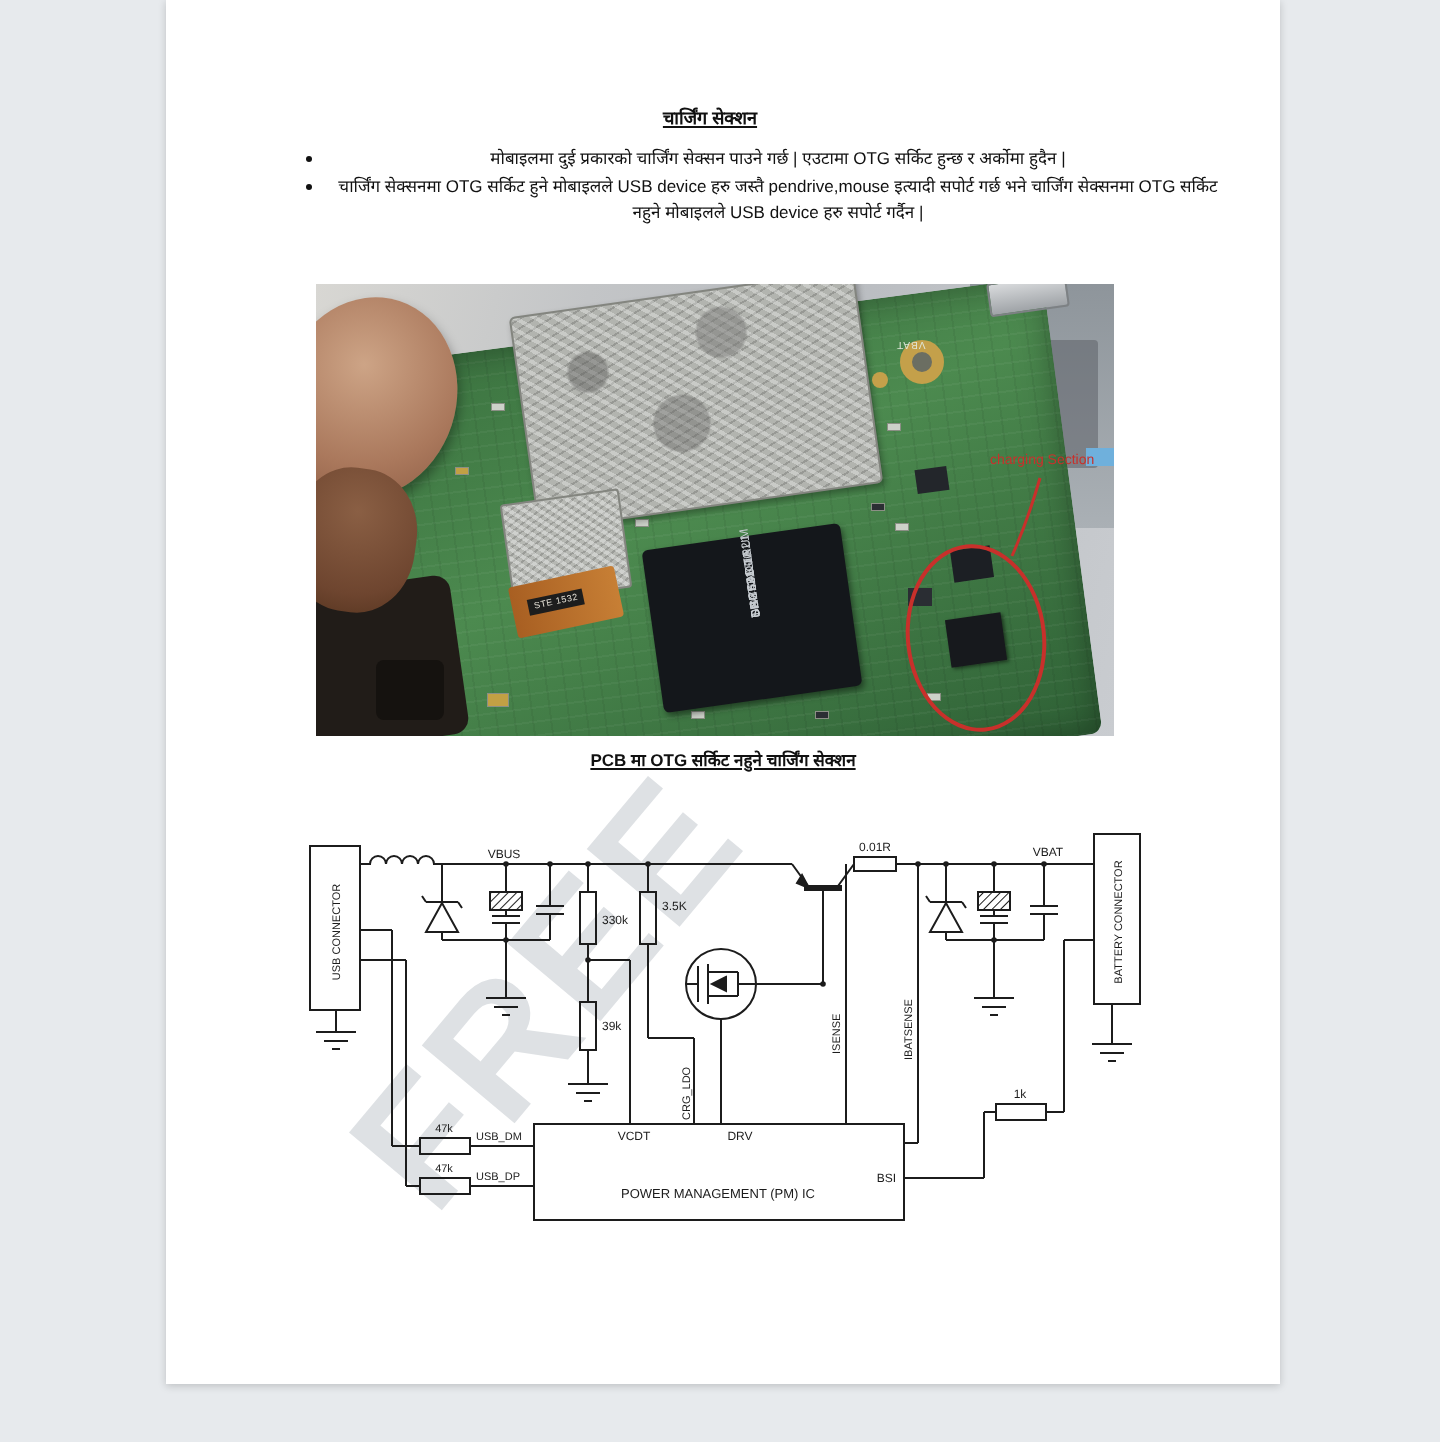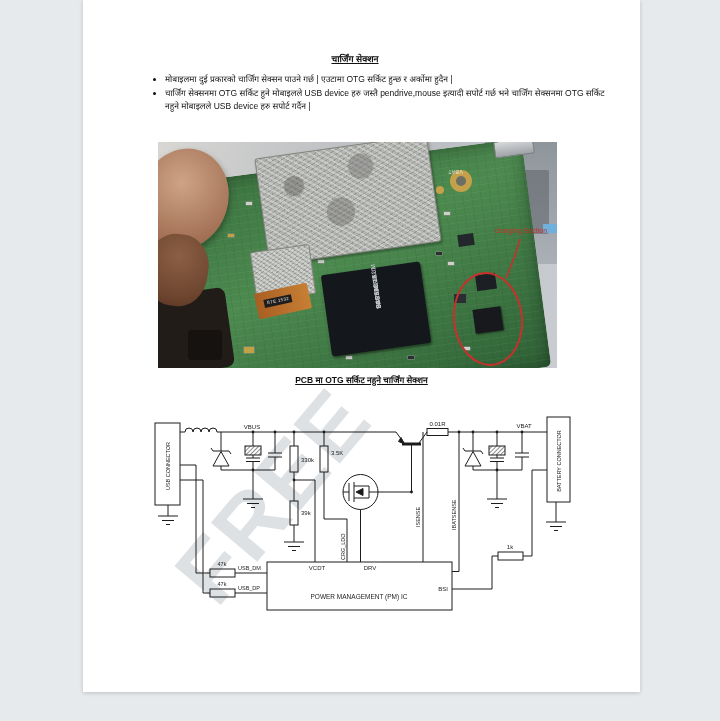--- a/index.html
+++ b/index.html
@@ -21,21 +21,21 @@
     color:#a9b1b9;opacity:.38;z-index:0;user-select:none;
   }
   .doc-title{
     position:absolute;left:0;top:52px;width:544px;text-align:center;
     font-size:9px;font-weight:bold;text-decoration:underline;z-index:2;
   }
   .bullets{
     position:absolute;left:66px;top:73px;width:448px;margin:0;
     padding:0 0 0 16px;font-size:8.5px;line-height:13px;z-index:2;
   }
-  .bullets li{margin:0 0 1px 0;}
+  .bullets li{margin:0 0 1px 0;text-align:center;}
   .caption{
     position:absolute;width:557px;text-align:center;
     font-size:8.5px;font-weight:bold;text-decoration:underline;z-index:2;
   }
   .caption.c1{top:374px;}
   .caption.c2{top:629px;}
 
   
   .photo{
     position:absolute;left:75px;top:142px;width:399px;height:226px;

